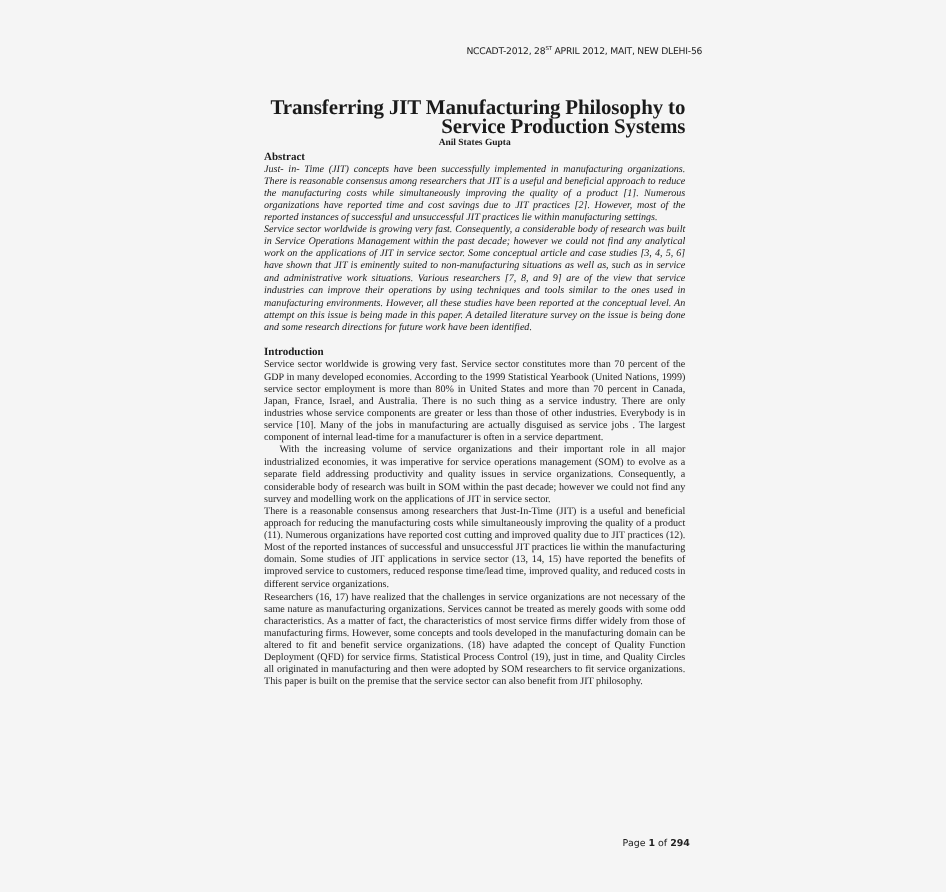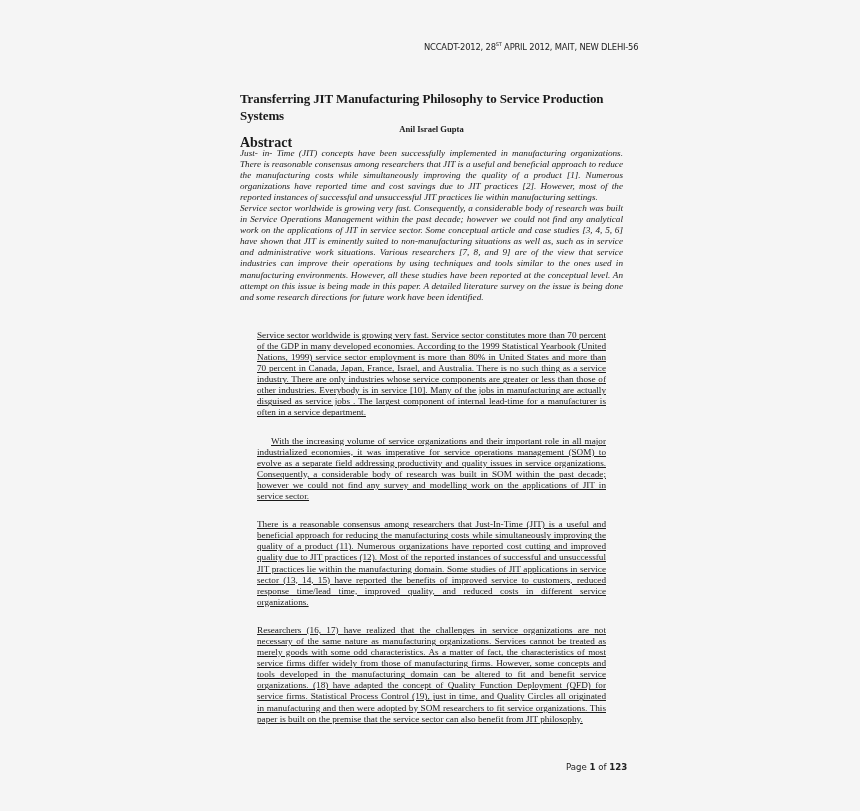--- a/index.html
+++ b/index.html
@@ -32,48 +32,47 @@
       position: absolute;
       left: 240px;
       top: 90px;
       width: 383px;
       font-family: "Liberation Serif", serif;
       font-size: 9.2px;
       line-height: 11.1px;
       color: #1a1a1a;
     }
     .title {
-      text-align: left;
+      text-align: right;
       font-weight: bold;
-      font-size: 13px;
+      font-size: 19px;
       line-height: 17px;
       margin: 0;
       letter-spacing: -0.1px;
     }
     .author, .affiliation {
       text-align: center;
       font-weight: bold;
       font-size: 8.6px;
       line-height: 10.5px;
     }
     .section-heading {
       font-weight: bold;
-      font-size: 14px;
+      font-size: 10px;
       line-height: 11px;
       margin-top: 2px;
     }
     .abstract-p {
       font-style: italic;
       text-align: justify;
       margin: 0;
     }
     .body-p {
       text-align: justify;
-      margin: 17px;
-      text-decoration: underline;
+      margin: 0;
     }
     .indent {
       text-indent: 14px;
     }
     .gap-intro {
       height: 10px;
     }
     .footer-page {
       position: absolute;
       top: 762px;
@@ -87,27 +86,28 @@
       font-weight: bold;
     }
   </style>
 </head>
 <body>
 
 <div class="header-conf"><span>NCCADT-2012, 28</span><sup>ST</sup><span> APRIL 2012, MAIT, NEW DLEHI-56</span></div>
 
 <div class="content">
   <h1 class="title">Transferring JIT Manufacturing Philosophy to Service Production Systems</h1>
-  <div class="author">Anil Israel Gupta</div>
+  <div class="author">Anil States Gupta</div>
 
   <div class="section-heading">Abstract</div>
   <p class="abstract-p">Just- in- Time (JIT) concepts have been successfully implemented in manufacturing organizations. There is reasonable consensus among researchers that JIT is a useful and beneficial approach to reduce the manufacturing costs while simultaneously improving the quality of a product [1]. Numerous organizations have reported time and cost savings due to JIT practices [2]. However, most of the reported instances of successful and unsuccessful JIT practices lie within manufacturing settings.</p>
   <p class="abstract-p">Service sector worldwide is growing very fast. Consequently, a considerable body of research was built in Service Operations Management  within the past decade; however we could not find any analytical work on the applications of JIT in service sector. Some conceptual article and case studies [3, 4, 5, 6] have shown that JIT is eminently suited to non-manufacturing situations as well as, such as in service and administrative work situations. Various researchers [7, 8, and 9] are of the view that service industries can improve their operations by using techniques and tools similar to the ones used in manufacturing environments. However, all these studies have been reported at the conceptual level. An attempt on this issue is being made in this paper. A detailed literature survey on the issue is being done and some research directions for future work have been identified.</p>
 
   <div class="gap-intro"></div>
 
+  <div class="section-heading">Introduction</div>
   <p class="body-p">Service sector worldwide is growing very fast. Service sector constitutes more than 70 percent of the GDP in many developed economies. According to the 1999 Statistical Yearbook (United Nations, 1999) service sector employment is more than 80% in United States and more than 70 percent in Canada, Japan, France, Israel, and Australia. There is no such thing as a service industry. There are only industries whose service components are greater or less than those of other industries. Everybody is in service [10]. Many of the jobs in manufacturing are actually disguised as service jobs . The largest component of internal lead-time for a manufacturer is often in a service department.</p>
   <p class="body-p indent">With the increasing volume of service organizations and their important role in all major industrialized economies, it was imperative for service operations management (SOM) to evolve as a separate field addressing productivity and quality issues in service organizations. Consequently, a considerable body of research was built in SOM within the past decade; however we could not find any survey and modelling work on the applications of JIT in service sector.</p>
   <p class="body-p">There is a reasonable consensus among researchers that Just-In-Time (JIT) is a useful and beneficial approach for reducing the manufacturing costs while simultaneously improving the quality of a product (11). Numerous organizations have reported cost cutting and improved quality due to JIT practices (12). Most of the reported instances of successful and unsuccessful JIT practices lie within the manufacturing domain. Some studies of JIT applications in service sector (13, 14, 15) have reported the benefits of improved service to customers, reduced response time/lead time, improved quality, and reduced costs in different service organizations.</p>
   <p class="body-p">Researchers (16, 17) have realized that the challenges in service organizations are not necessary of the same nature as manufacturing organizations. Services cannot be treated as merely goods with some odd characteristics. As a matter of fact, the characteristics of most service firms differ widely from those of manufacturing firms. However, some concepts and tools developed in the manufacturing domain can be altered to fit and benefit service organizations. (18) have adapted the concept of Quality Function Deployment (QFD) for service firms. Statistical Process Control (19), just in time, and Quality Circles all originated in manufacturing and then were adopted by SOM researchers to fit service organizations. This paper is built on the premise that the service sector can also benefit from JIT philosophy.</p>
 </div>
 
-<div class="footer-page"><span>Page </span><b>1</b><span> of </span><b>123</b></div>
+<div class="footer-page"><span>Page </span><b>1</b><span> of </span><b>294</b></div>
 
 </body></html>

